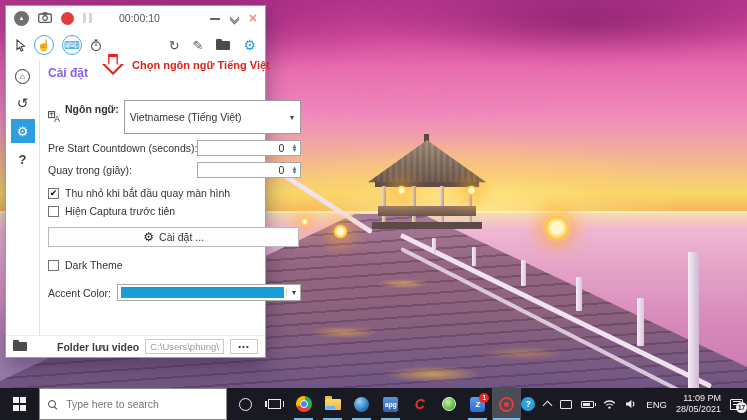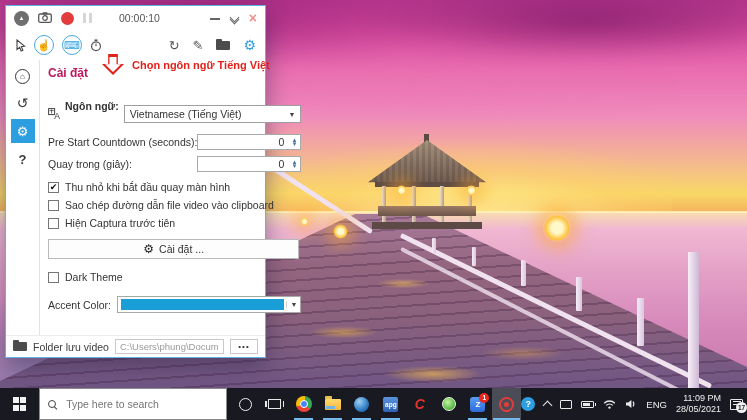--- a/index.html
+++ b/index.html
@@ -81,24 +81,24 @@
 
   .app-body{flex:1;display:flex;min-height:0;}
   .side{width:34px;border-right:1px solid #e3e3e3;display:flex;flex-direction:column;align-items:center;padding-top:5px;gap:5px;flex:0 0 auto;}
   .side-item{width:24px;height:22px;display:flex;align-items:center;justify-content:center;color:#3a3a3a;}
   .home-ic{width:15px;height:15px;border-radius:50%;border:1.6px solid #333;display:flex;align-items:center;justify-content:center;font-size:8px;color:#333;}
   .side-item.active{background:#2d9fe0;color:#fff;font-size:13px;width:24px;height:24px;}
   .hist{font-size:14px;}
   .help{font-weight:bold;font-size:13px;}
 
   .content{flex:1;padding:4px 10px 0 8px;position:relative;}
-  .content h1{font-size:12px;font-weight:bold;color:#be185d;margin:2px 0 20px 0;}
+  .content h1{font-size:12px;font-weight:bold;color:#8b5cf6;margin:2px 0 20px 0;}
   .row{display:flex;align-items:center;margin-bottom:6px;}
   .lang-row .lbl{margin:0 5px 16px 4px;font-weight:bold;}
-  .dropdown{flex:1;height:18px;border:1px solid #9e9e9e;display:flex;align-items:center;padding:0 5px;background:#fff;}
+  .dropdown{flex:1;height:34px;border:1px solid #9e9e9e;display:flex;align-items:center;padding:0 5px;background:#fff;}
   .dropdown .val{flex:1;}
   .caret{font-size:7px;color:#444;}
   .spin-row .lbl{flex:1;}
   .spinbox{width:104px;height:16px;border:1px solid #a8a8a8;display:flex;align-items:center;background:#fff;}
   .spinbox .num{flex:1;text-align:right;padding-right:4px;color:#333;}
   .spin-arrows{width:12px;display:flex;flex-direction:column;align-items:center;line-height:.62;font-size:7px;color:#45749e;}
   .chk-row{display:flex;align-items:center;margin-bottom:6px;position:relative;}
   .chk{width:11px;height:11px;border:1.5px solid #757575;background:#fff;margin-right:6px;
     display:flex;align-items:center;justify-content:center;font-size:9px;color:#111;line-height:1;flex:0 0 auto;}
   .btn{height:18px;border:1px solid #b9b9b9;background:#fdfdfd;display:flex;align-items:center;justify-content:center;
@@ -107,21 +107,21 @@
   .btn .gear-sm{font-size:12px;color:#222;line-height:1;}
   .overlays-wrap{margin-top:10px;}
   .dark-row{margin-top:12px;}
   .accent-row{margin-top:13px;display:flex;align-items:center;}
   .accent-row .lbl{margin-right:6px;}
   .accent-dd{flex:1;height:17px;border:1px solid #a8a8a8;display:flex;align-items:center;background:#fff;}
   .accent-swatch{flex:1;height:11px;margin:0 2px 0 3px;}
   .accent-dd .sep{width:14px;text-align:center;border-left:1px solid #d0d0d0;}
 
   .app-footer{flex:0 0 auto;height:22px;display:flex;align-items:center;gap:6px;padding:0 7px;border-top:1px solid #ececec;}
-  .app-footer .flabel{font-weight:normal;color:#3c3c3c;white-space:nowrap;}
+  .app-footer .flabel{font-weight:bold;color:#3c3c3c;white-space:nowrap;margin-left:24px;}
   .path-input{flex:1;height:15px;border:1px solid #c9c9c9;font-size:9.5px;color:#9a9a9a;padding:0 4px;
     font-family:"Liberation Sans",sans-serif;min-width:0;}
   .more-btn{width:28px;height:15px;border:1px solid #c9c9c9;background:#fff;display:flex;align-items:center;justify-content:center;
     font-size:8px;letter-spacing:1px;color:#333;}
 
   
   .ann{position:absolute;display:flex;align-items:center;gap:8px;pointer-events:none;z-index:5;}
   .ann .txt{color:#e3211a;font-weight:bold;font-size:11px;white-space:nowrap;}
   .arrow-down{position:relative;width:22px;height:21px;}
   .arrow-down .o{position:absolute;inset:0;background:#e3211a;
@@ -325,24 +325,20 @@
           </span>
         </div>
 
         <div class="chk-row" style="margin-top:9px;">
           <span class="chk">
               <span>✔</span>
             </span>
           <span class="nowrap">Thu nhỏ khi bắt đầu quay màn hình</span>
         </div>
 
-        <div class="chk-row">
-          <span class="chk"></span>
-          <span class="nowrap">Sao chép đường dẫn file video vào clipboard</span>
-        </div>
 
         <div class="chk-row">
           <span class="chk"></span>
           <span class="nowrap">Hiện Captura trước tiên</span>
         </div>
 
         <div class="overlays-wrap">
           <div class="btn cfg">
             <span class="gear-sm">⚙</span>
             <span>Cài đặt ...</span>

